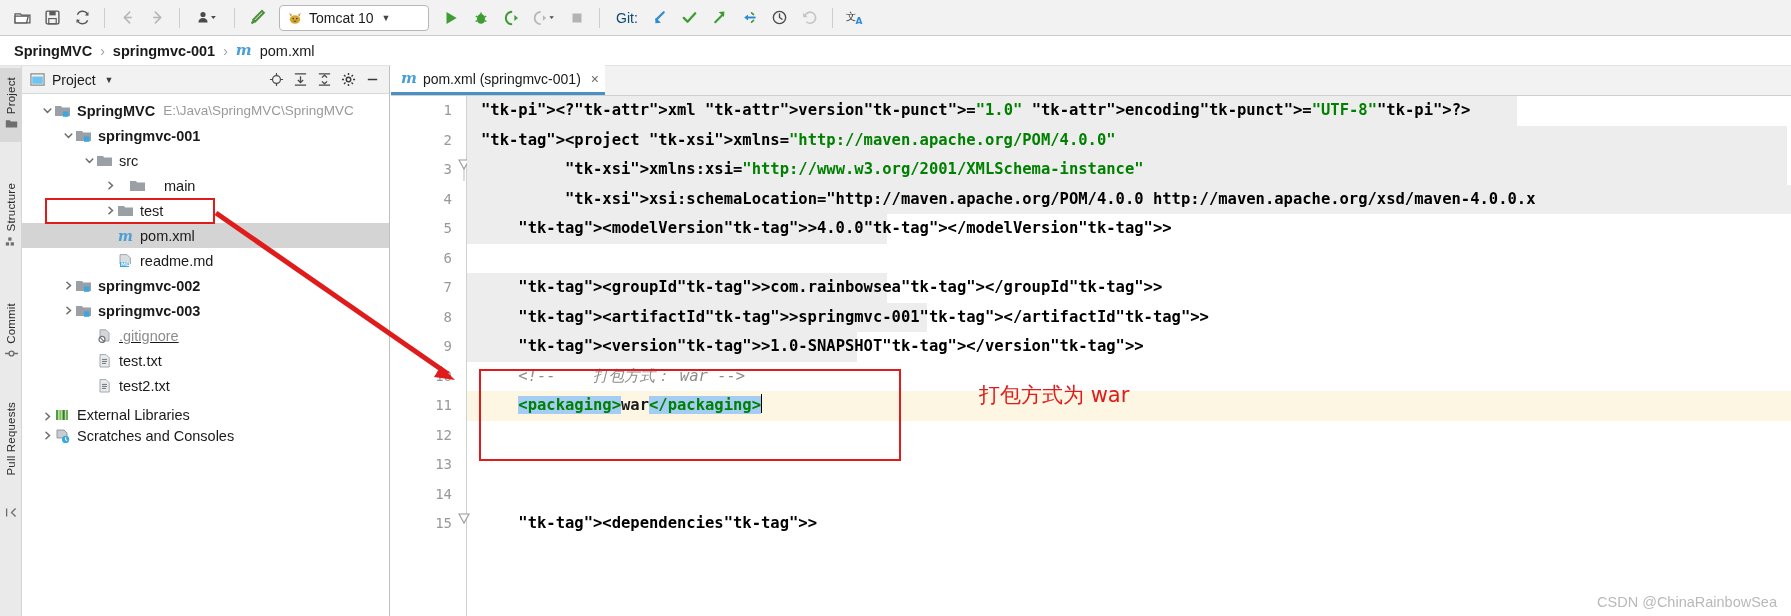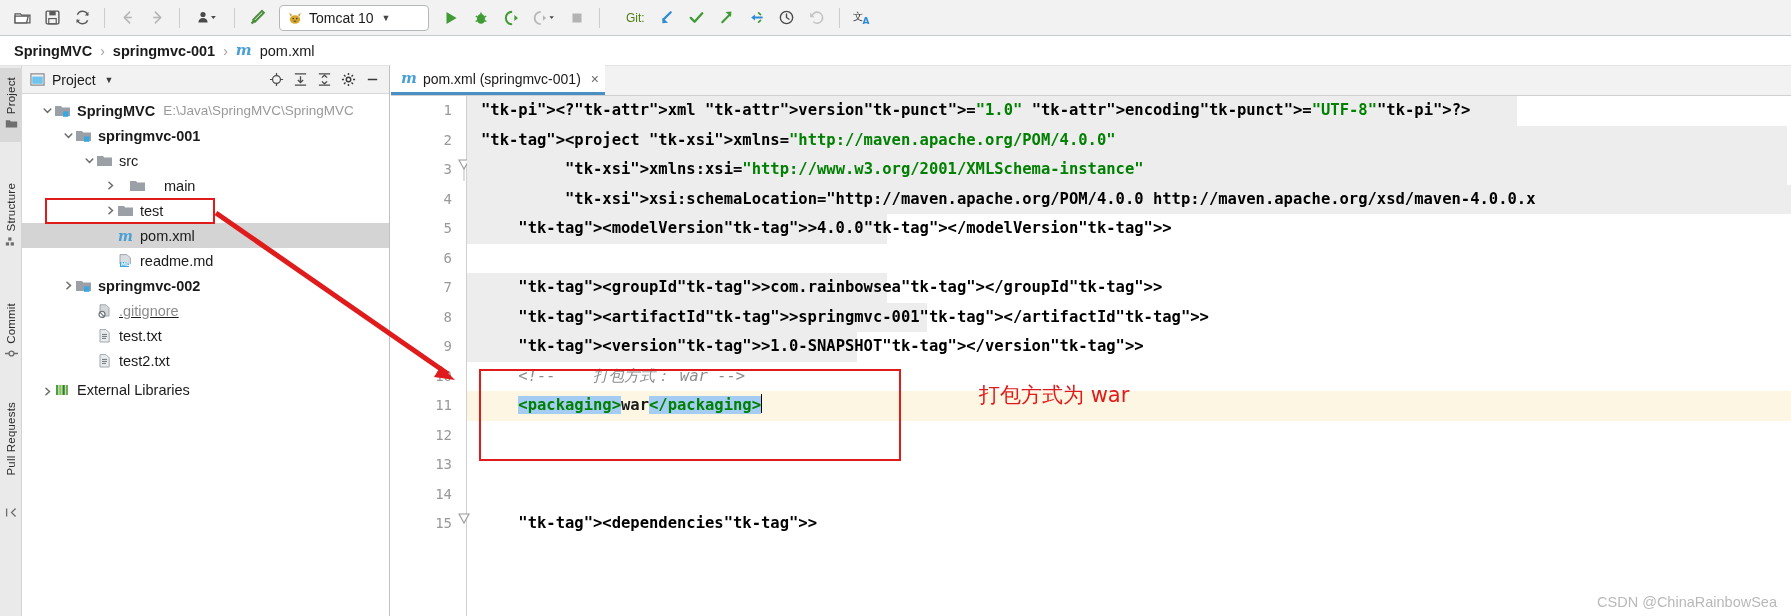--- a/index.html
+++ b/index.html
@@ -26,21 +26,21 @@
 
   .run-config{
     height:26px; min-width:150px; background:#ffffff;
     border:1px solid #b5b8bb; border-radius:4px;
     display:flex; align-items:center; gap:6px; padding:0 6px 0 7px;
     margin:0 6px; cursor:pointer;
   }
   .run-config-label{ font-size:14px; color:#1a1a1a; white-space:nowrap; }
   .cat-icon{ width:16px; height:16px; display:block; }
 
-  .git-label{ font-size:12px; color:#4d7c0f; margin:0 6px 0 18px; }
+  .git-label{ font-size:14px; color:#0c4a6e; margin:0 6px 0 8px; }
 
   
   .breadcrumb{
     position:absolute; left:0; top:36px; width:1791px; height:30px;
     background:#ffffff; display:flex; align-items:center; padding-left:14px; gap:3px;
     border-bottom:1px solid #e3e3e3;
   }
   .bc-item{ font-size:14.5px; color:#1a1a1a; font-weight:bold; cursor:pointer; }
   .bc-item.plain{ font-weight:normal; }
   .bc-sep{ font-size:14px; color:#a0a0a0; margin:0 5px; }
@@ -463,20 +463,32 @@
             <svg width="11" height="11" viewBox="0 0 10 10">
               <path d="M3.6 2L6.8 5 3.6 8" fill="none" stroke="#6e6e6e" stroke-width="1.4" stroke-linecap="round"></path>
             </svg>
           </span>
           <span class="nico"><svg viewBox="0 0 18 16" width="18" height="16">
               <path d="M1 3h6l1.2 1.6H16V13H1z" fill="#9aa0a6"></path>
               <rect x="9" y="8.4" width="5.4" height="5.4" fill="#3aa7e0"></rect>
             </svg></span>
           <span class="nlabel">springmvc-002</span>
         </div>
+        <div class="node" style="padding-left: 39px;">
+          <span class="arrow">
+            <svg width="11" height="11" viewBox="0 0 10 10">
+              <path d="M3.6 2L6.8 5 3.6 8" fill="none" stroke="#6e6e6e" stroke-width="1.4" stroke-linecap="round"></path>
+            </svg>
+          </span>
+          <span class="nico"><svg viewBox="0 0 18 16" width="18" height="16">
+              <path d="M1 3h6l1.2 1.6H16V13H1z" fill="#9aa0a6"></path>
+              <rect x="9" y="8.4" width="5.4" height="5.4" fill="#3aa7e0"></rect>
+            </svg></span>
+          <span class="nlabel">springmvc-003</span>
+        </div>
         <div class="node" style="padding-left: 60px; text-decoration: underline;">
           <span class="arrow empty">
             <svg width="11" height="11" viewBox="0 0 10 10">
               <path d="M3.6 2L6.8 5 3.6 8" fill="none" stroke="#6e6e6e" stroke-width="1.4" stroke-linecap="round"></path>
             </svg>
           </span>
           <span class="nico"><svg viewBox="0 0 18 16" width="18" height="16">
               <path d="M4 1.8h6l3 3V13H4z" fill="#d4d7da" stroke="#9aa0a6" stroke-width=".9"></path>
               <circle cx="6" cy="11.4" r="3" fill="#fff" stroke="#6e7479" stroke-width="1.2"></circle>
               <path d="M4 9.4l4 4" stroke="#6e7479" stroke-width="1.2"></path>
@@ -513,20 +525,33 @@
               <path d="M3.6 2L6.8 5 3.6 8" fill="none" stroke="#6e6e6e" stroke-width="1.4" stroke-linecap="round"></path>
             </svg>
           </span>
           <span class="nico"><svg viewBox="0 0 18 16" width="18" height="16">
               <rect x="2" y="3" width="2.4" height="10" fill="#4a9d4a"></rect>
               <rect x="5.2" y="3" width="2.4" height="10" fill="#8bc34a"></rect>
               <rect x="8.4" y="3" width="2.4" height="10" fill="#2f7f2f"></rect>
               <rect x="11.6" y="3" width="2.4" height="10" fill="#6fae4e"></rect>
             </svg></span>
           <span class="nlabel normal">External Libraries</span>
+        </div>
+        <div class="node" style="padding-left: 18px;">
+          <span class="arrow">
+            <svg width="11" height="11" viewBox="0 0 10 10">
+              <path d="M3.6 2L6.8 5 3.6 8" fill="none" stroke="#6e6e6e" stroke-width="1.4" stroke-linecap="round"></path>
+            </svg>
+          </span>
+          <span class="nico"><svg viewBox="0 0 18 16" width="18" height="16">
+              <path d="M3 2h7l3 3v5H3z" fill="#c8ccd0" stroke="#8a9097" stroke-width=".9"></path>
+              <circle cx="11.6" cy="11.4" r="3.6" fill="#3aa7e0"></circle>
+              <path d="M11.6 9.2v2.4l1.6 1" stroke="#fff" stroke-width="1.1" fill="none"></path>
+            </svg></span>
+          <span class="nlabel normal">Scratches and Consoles</span>
         </div>
       </div>
   </div>
 
   <div class="editor-area">
     <div class="tabbar">
       <div class="tab">
         <span class="m-glyph">m</span>
         <span class="tab-label">pom.xml (springmvc-001)</span>
         <span class="tab-close">×</span>

